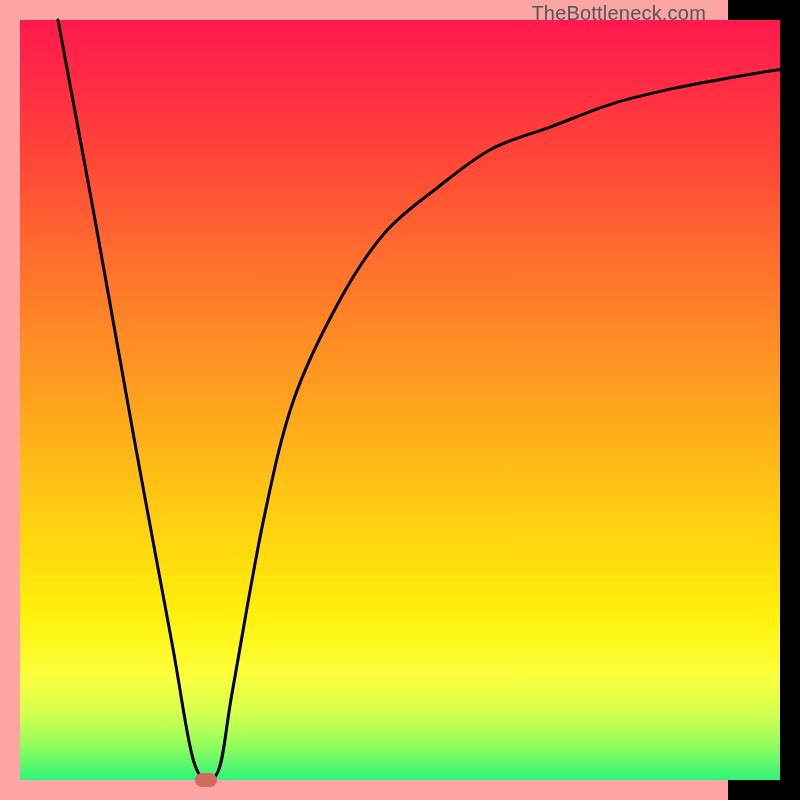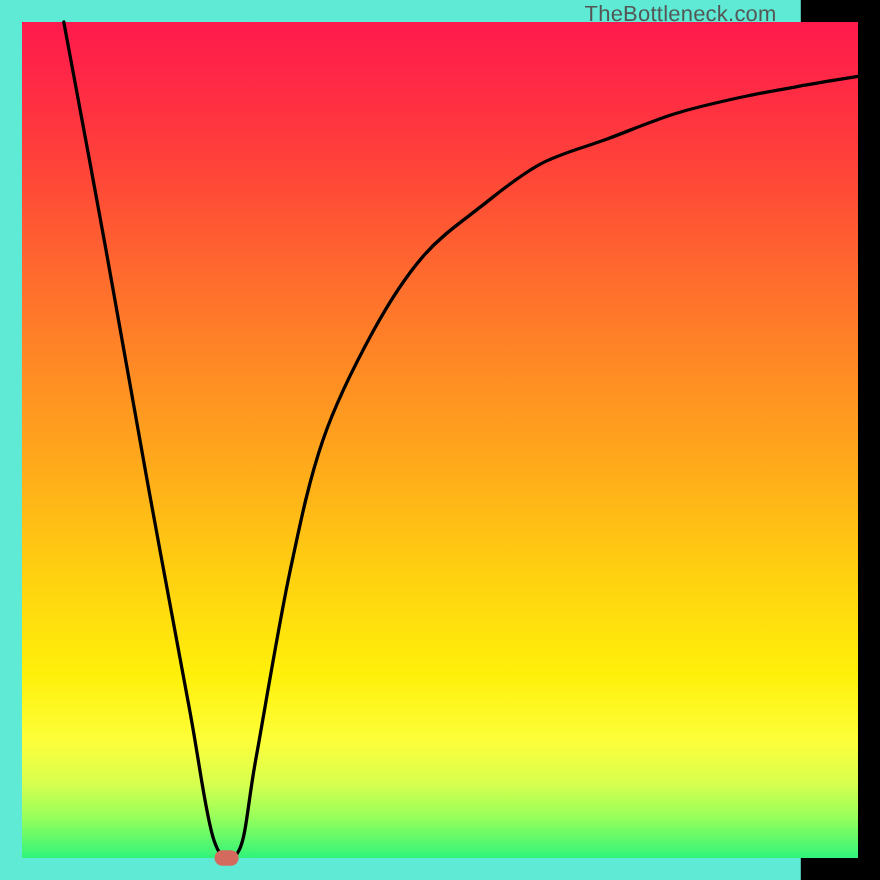--- a/index.html
+++ b/index.html
@@ -1,21 +1,21 @@
 <!DOCTYPE html>
 <html><head>
 <meta charset="utf-8">
 <style>
   * { margin: 0; padding: 0; box-sizing: border-box; }
   html, body { width: 800px; height: 800px; overflow: hidden; background: #000; }
   .container {
     width: 728px;
     height: 800px;
     position: relative;
-    background: #5eead4;
+    background: #fca5a5;
   }
   .plot-area {
     position: absolute;
     left: 20px;
     top: 20px;
     width: 760px;
     height: 760px;
     background: linear-gradient(to bottom,
       #ff1a4d 0%,
       #ff2b44 8%,

